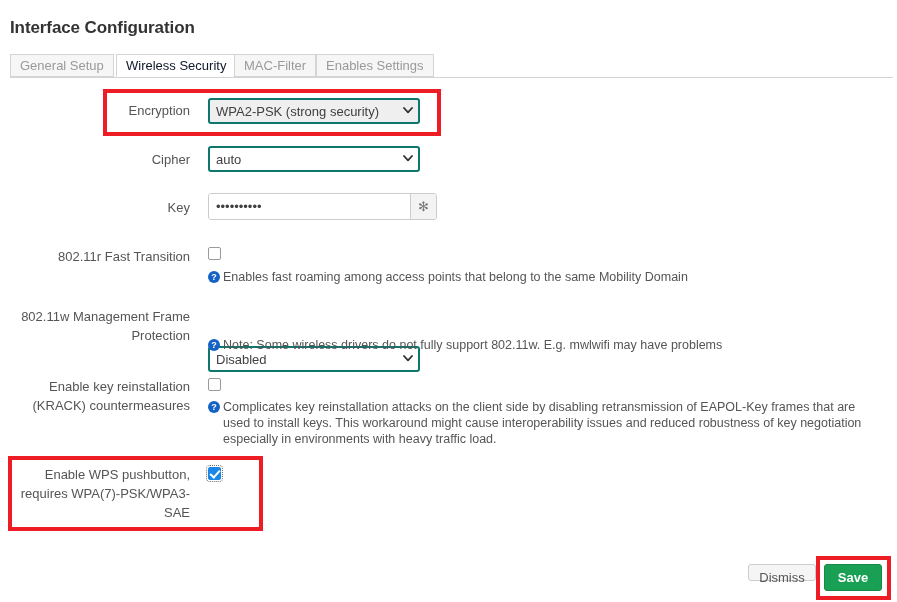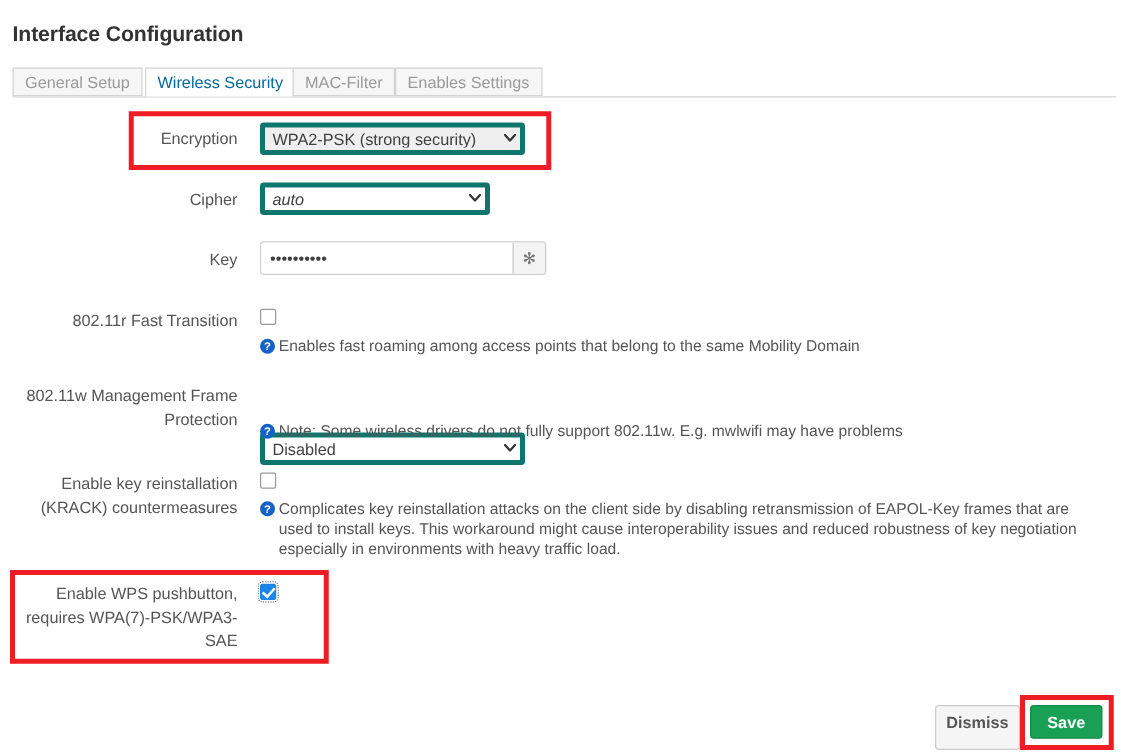--- a/index.html
+++ b/index.html
@@ -47,21 +47,21 @@
     padding: 0 9px;
     font-size: 13px;
     color: #9a9a9a;
     background: #f6f6f6;
     border: 1px solid #d4d4d4;
     box-sizing: border-box;
     white-space: nowrap;
     cursor: pointer;
   }
   .tab.active {
-    color: #0369a1;
+    color: #0f172a;
     background: #ffffff;
     border-bottom-color: #ffffff;
   }
 
   
   .row { position: absolute; }
   .lbl {
     position: absolute;
     width: 185px;
     left: 5px;
@@ -70,21 +70,21 @@
     color: #555555;
     line-height: 19px;
   }
   .field { position: absolute; left: 208px; }
 
   select.sel {
     font-family: "Liberation Sans", sans-serif;
     font-size: 13px;
     color: #404040;
     height: 26px;
-    border: 4px solid #0f766e;
+    border: 2px solid #0f766e;
     border-radius: 3px;
     padding: 2px 22px 2px 6px;
     background-color: #ffffff;
     -webkit-appearance: none;
     appearance: none;
     box-sizing: border-box;
     outline: none;
   }
   select.sel.gray { background-color: #efefef; }
   .selwrap { position: relative; display: inline-block; }
@@ -193,26 +193,25 @@
     border-radius: 3px;
     cursor: pointer;
     box-sizing: border-box;
     text-align: center;
   }
   .btn-dismiss {
     position: absolute;
     left: 748px;
     top: 564px;
     width: 68px;
-    height: 36px;
+    height: 17px;
     line-height: 25px;
     background: #f5f5f5;
     border: 1px solid #cccccc;
     color: #555555;
-    font-weight: bold;
   }
   .btn-save {
     position: absolute;
     left: 824px;
     top: 564px;
     width: 58px;
     height: 27px;
     line-height: 26px;
     background: #1aa055;
     border: 1px solid #148a47;
@@ -255,21 +254,21 @@
             </svg>
         </span>
       </span>
     </div>
   </div>
 
   <div class="row" style="top:150px; left:0; width:897px;">
     <div class="lbl">Cipher</div>
     <div class="field" style="top:-4px;">
       <span class="selwrap">
-        <select class="sel" style="width:184px;font-style:italic;">
+        <select class="sel" style="width:212px;">
           <option>auto</option>
         </select>
         <span class="caret">
           <svg viewBox="0 0 10 7" width="10" height="7">
               <path d="M1 1 L5 5.4 L9 1" fill="none" stroke="#333" stroke-width="1.8" stroke-linecap="round" stroke-linejoin="round"></path>
             </svg>
         </span>
       </span>
     </div>
   </div>

